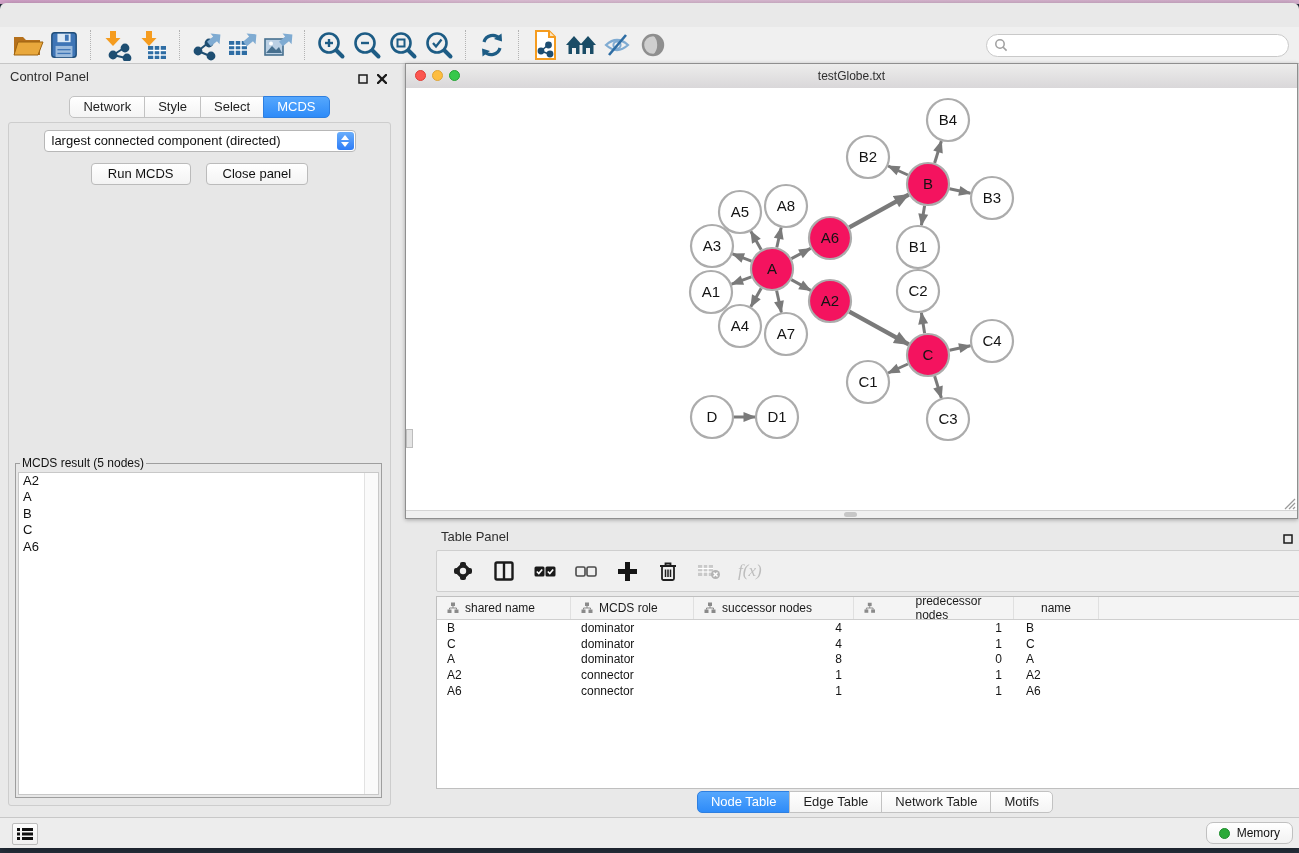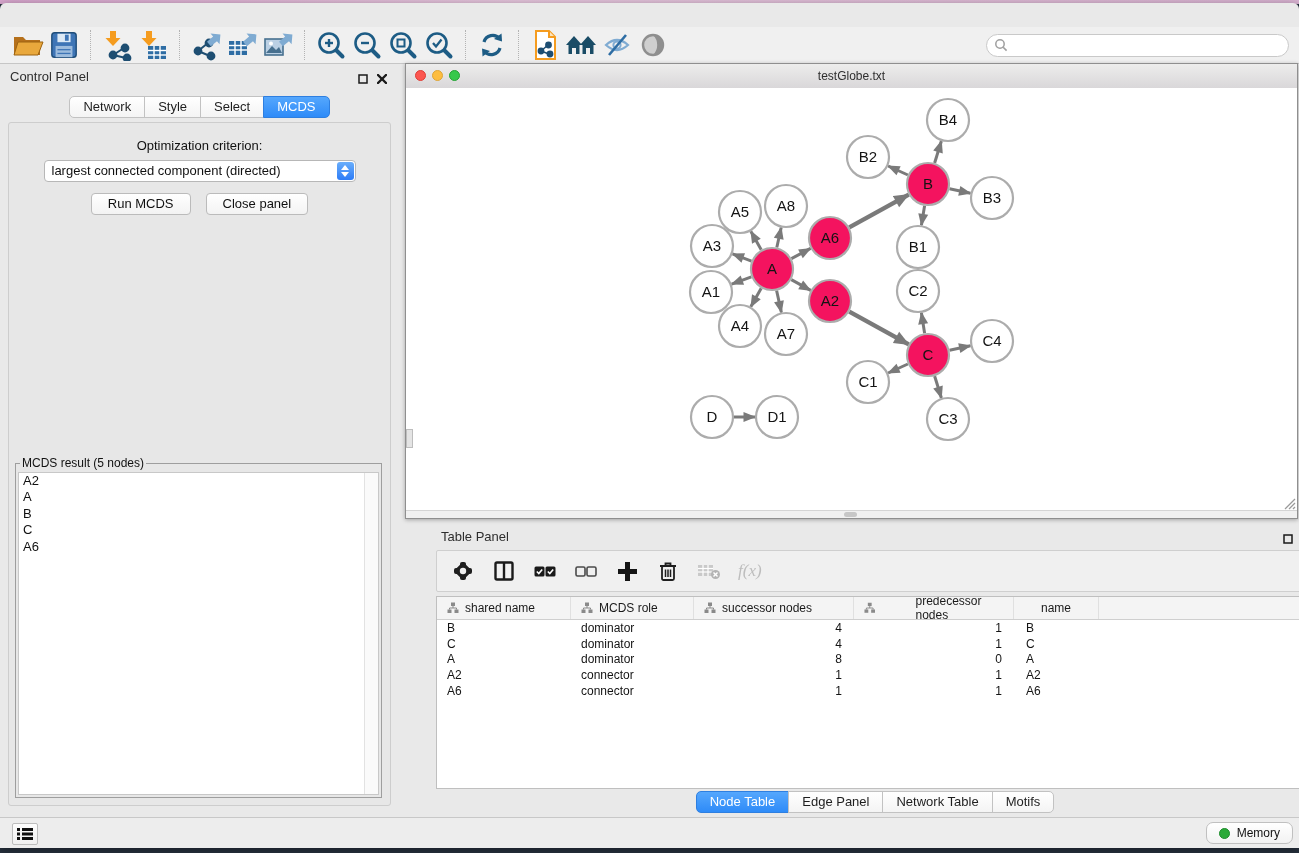--- a/index.html
+++ b/index.html
@@ -282,21 +282,20 @@
     </svg>
   </div>
   <div class="cp-tabs">
       <div class="seg first">Network</div>
       <div class="seg">Style</div>
       <div class="seg">Select</div>
       <div class="seg last active">MCDS</div>
     </div>
 
   <div class="cp-body">
-    <div class="opt-label">Optimization criterion:</div>
     <div class="select">
       <span>largest connected component (directed)</span>
       <span class="stepper">
           <span class="up"></span>
           <span class="down"></span>
         </span>
     </div>
     <div class="cp-buttons">
       <button class="btn">Run MCDS</button>
       <button class="btn">Close panel</button>
@@ -601,21 +600,21 @@
             <div class="td l" style="width: 123px;">connector</div>
             <div class="td r" style="width: 160px;">1</div>
             <div class="td r" style="width: 160px;">1</div>
             <div class="td name" style="width: 85px;">A6</div>
           </div>
         </div>
     </div>
 
     <div class="table-tabs">
         <div class="seg first active">Node Table</div>
-        <div class="seg">Edge Panel</div>
+        <div class="seg">Edge Table</div>
         <div class="seg">Network Table</div>
         <div class="seg last">Motifs</div>
       </div>
   </div>
 
   <div class="statusbar">
     <div class="list-btn">
       <svg width="16" height="14" viewBox="0 0 16 14">
         <g fill="#111">
           <rect x="0" y="1" width="3" height="3"></rect>

